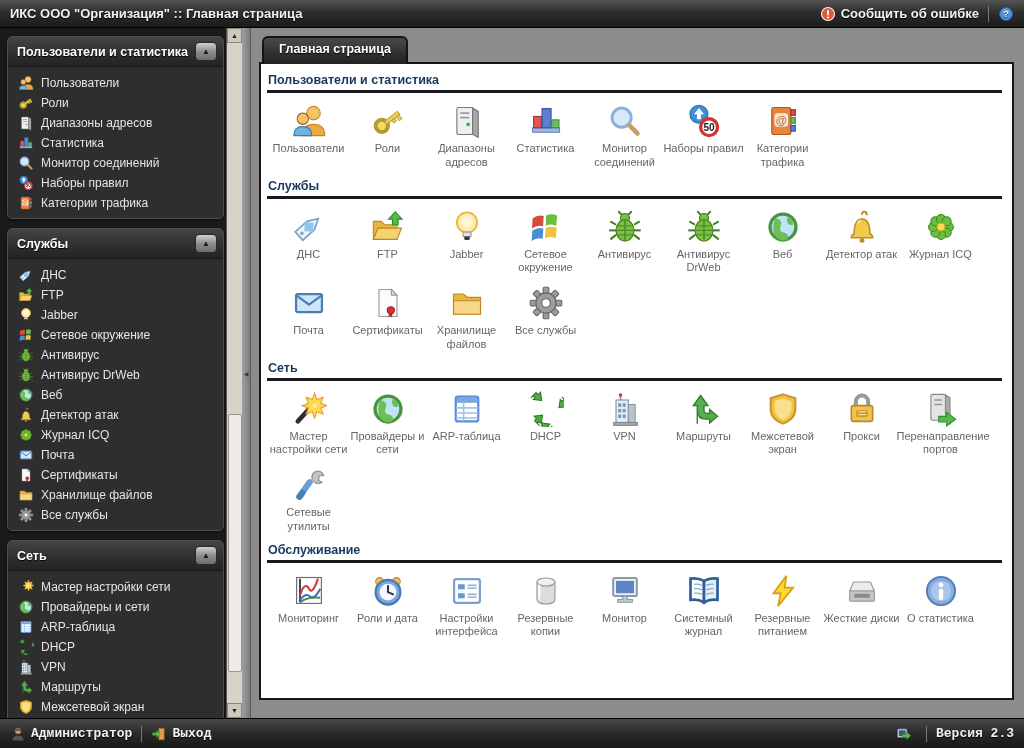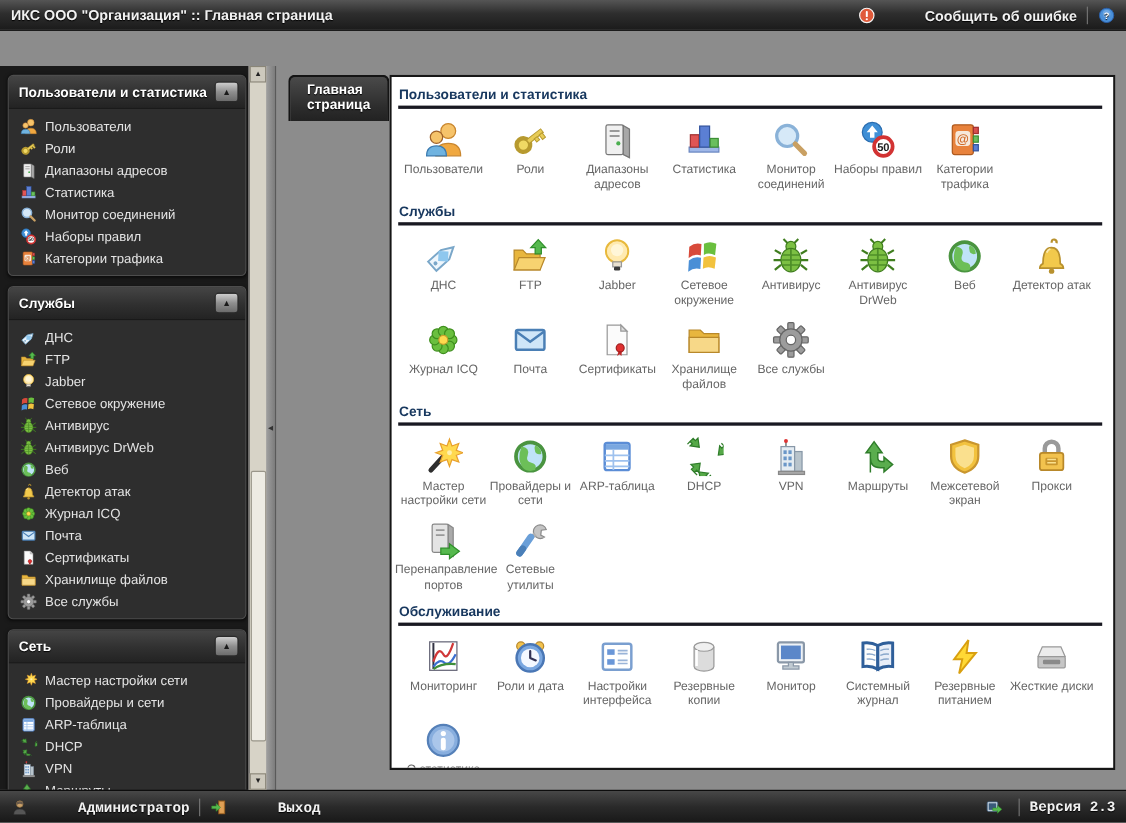--- a/index.html
+++ b/index.html
@@ -8,24 +8,24 @@
 
   
   .bar{height:28px;flex:0 0 28px;background:linear-gradient(#555 0%,#2e2e2e 45%,#1b1b1b 100%);
     display:flex;align-items:center;padding:0 10px;color:#f2f2f2;font-size:13px;font-weight:bold;
     text-shadow:0 1px 1px #000;border-bottom:1px solid #000;box-sizing:border-box;}
   .bar.bottom{height:30px;flex:0 0 30px;border-bottom:none;border-top:1px solid #000;
     background:linear-gradient(#484848 0%,#2a2a2a 50%,#181818 100%);font-family:Liberation Mono, monospace;}
   .bar .spacer{flex:1;}
   .bar-ico{width:16px;height:16px;display:inline-block;margin:0 5px 0 0;flex:0 0 16px;}
   .bar .divider{width:1px;height:16px;background:#777;margin:0 9px;}
-  .bar-link{display:flex;align-items:flex-end;cursor:pointer;gap:40px;}
+  .bar-link{display:flex;align-items:center;cursor:pointer;}
 
   
-  #middle{flex:1;display:flex;min-height:0;margin-top:32px;}
+  #middle{flex:1;display:flex;min-height:0;}
   #sidebar{width:226px;flex:0 0 226px;background:#1a1a1a;padding:8px 2px 0 7px;box-sizing:border-box;overflow:hidden;}
   .panel{background:#2e2e2e;border:1px solid #4d4d4d;border-radius:5px;margin-bottom:9px;overflow:hidden;
     box-shadow:0 1px 3px rgba(0,0,0,.6);}
   .panel-header{height:29px;display:flex;align-items:center;justify-content:space-between;padding:0 6px 0 9px;
     background:linear-gradient(#454545 0%,#303030 55%,#232323 100%);border-bottom:1px solid #191919;
     color:#fff;font-size:12.5px;font-weight:bold;text-shadow:0 1px 1px #000;cursor:pointer;}
   .collapse-btn{width:20px;height:17px;border-radius:4px;border:1px solid #2a2a2a;
     background:linear-gradient(#cfcfcf 0%,#8f8f8f 50%,#6b6b6b 100%);color:#1a1a1a;font-size:8px;
     display:flex;align-items:center;justify-content:center;text-shadow:none;cursor:pointer;}
   .panel-body{padding:6px 4px 5px 6px;}
@@ -40,21 +40,21 @@
   .scroll-btn.up{top:0;} .scroll-btn.down{bottom:0;}
   #scroll-thumb{position:absolute;left:1px;top:56%;width:12px;height:37%;background:#edebe3;
     border:1px solid #9a968a;border-radius:2px;cursor:pointer;}
 
   
   #splitter{width:8px;flex:0 0 8px;background:linear-gradient(90deg,#a0a0a0,#7c7c7c);
     border-right:1px solid #5a5a5a;display:flex;align-items:center;justify-content:center;
     color:#333;font-size:6px;cursor:col-resize;}
 
   
-  #main{flex:1;display:flex;flex-direction:row;padding:8px 10px 18px 8px;min-width:0;box-sizing:border-box;}
+  #main{flex:1;display:flex;flex-direction:column;padding:8px 10px 18px 8px;min-width:0;box-sizing:border-box;}
   #tab-row{height:26px;flex:0 0 26px;padding-left:3px;position:relative;z-index:2;}
   #main-tab{display:inline-block;padding:4px 15px 8px 15px;background:linear-gradient(#4a4a4a,#2c2c2c 70%,#222);
     color:#fff;font-size:12.5px;font-weight:bold;text-shadow:0 1px 1px #000;
     border:2px solid #141414;border-bottom:none;border-radius:6px 6px 0 0;cursor:pointer;}
   #content{flex:1;background:#fff;border:2px solid #161616;overflow:hidden;padding:2px 10px 4px 6px;min-height:0;}
   .section-title{color:#17375e;font-size:12.5px;font-weight:bold;margin:7px 0 3px 1px;}
   .section-rule{height:3px;background:#191922;margin:0 0 2px 0;}
   .grid{display:flex;flex-wrap:wrap;align-items:flex-start;padding-left:2px;}
   .grid-item{width:79px;display:flex;flex-direction:column;align-items:center;text-align:center;
     padding:8px 0 2px 0;cursor:pointer;}

